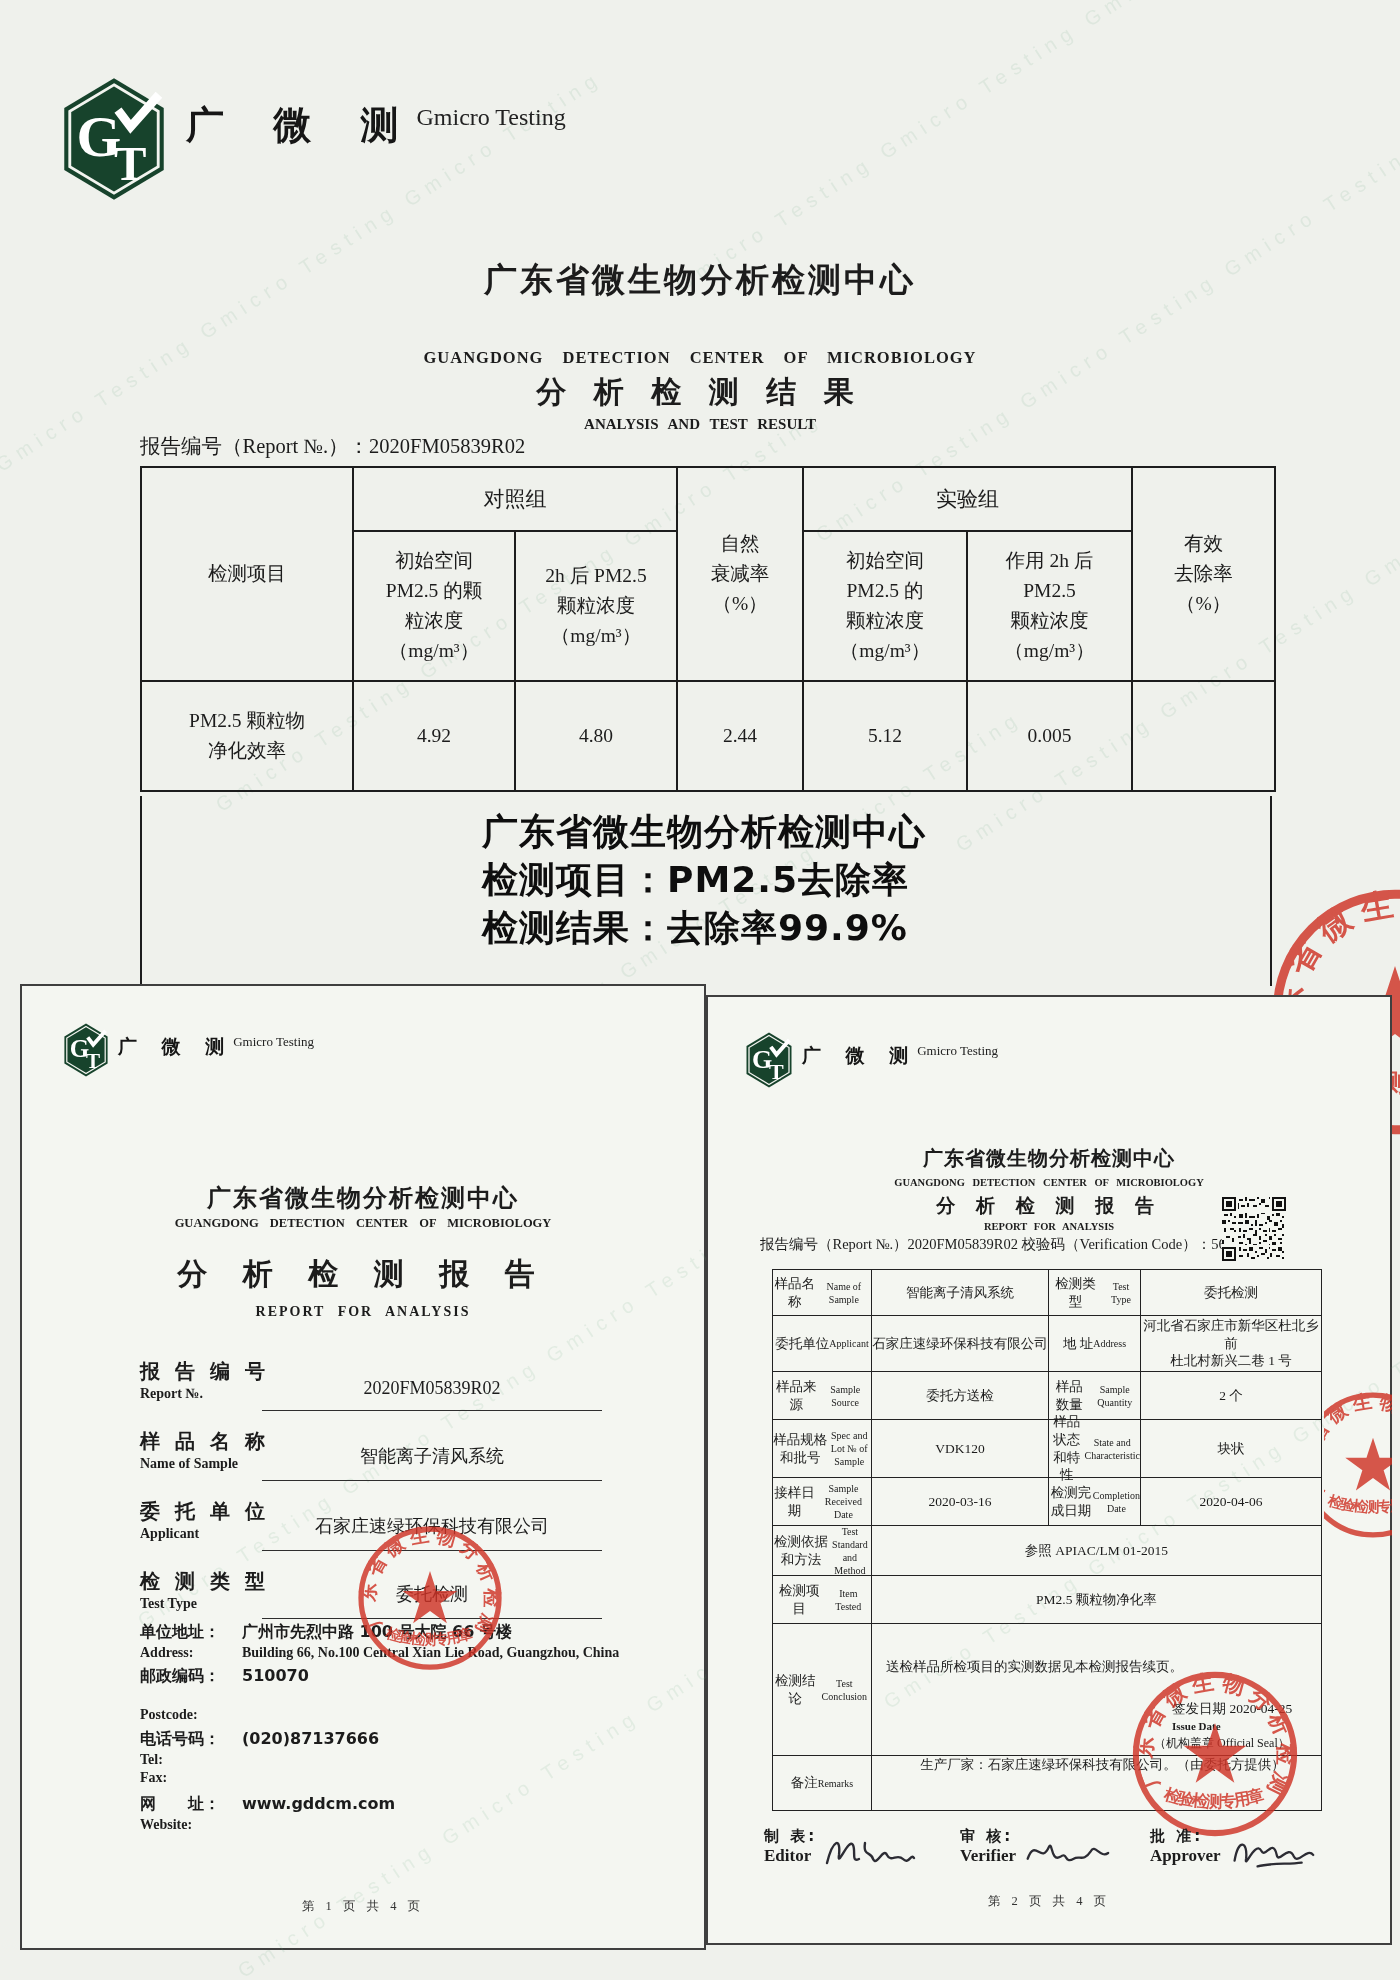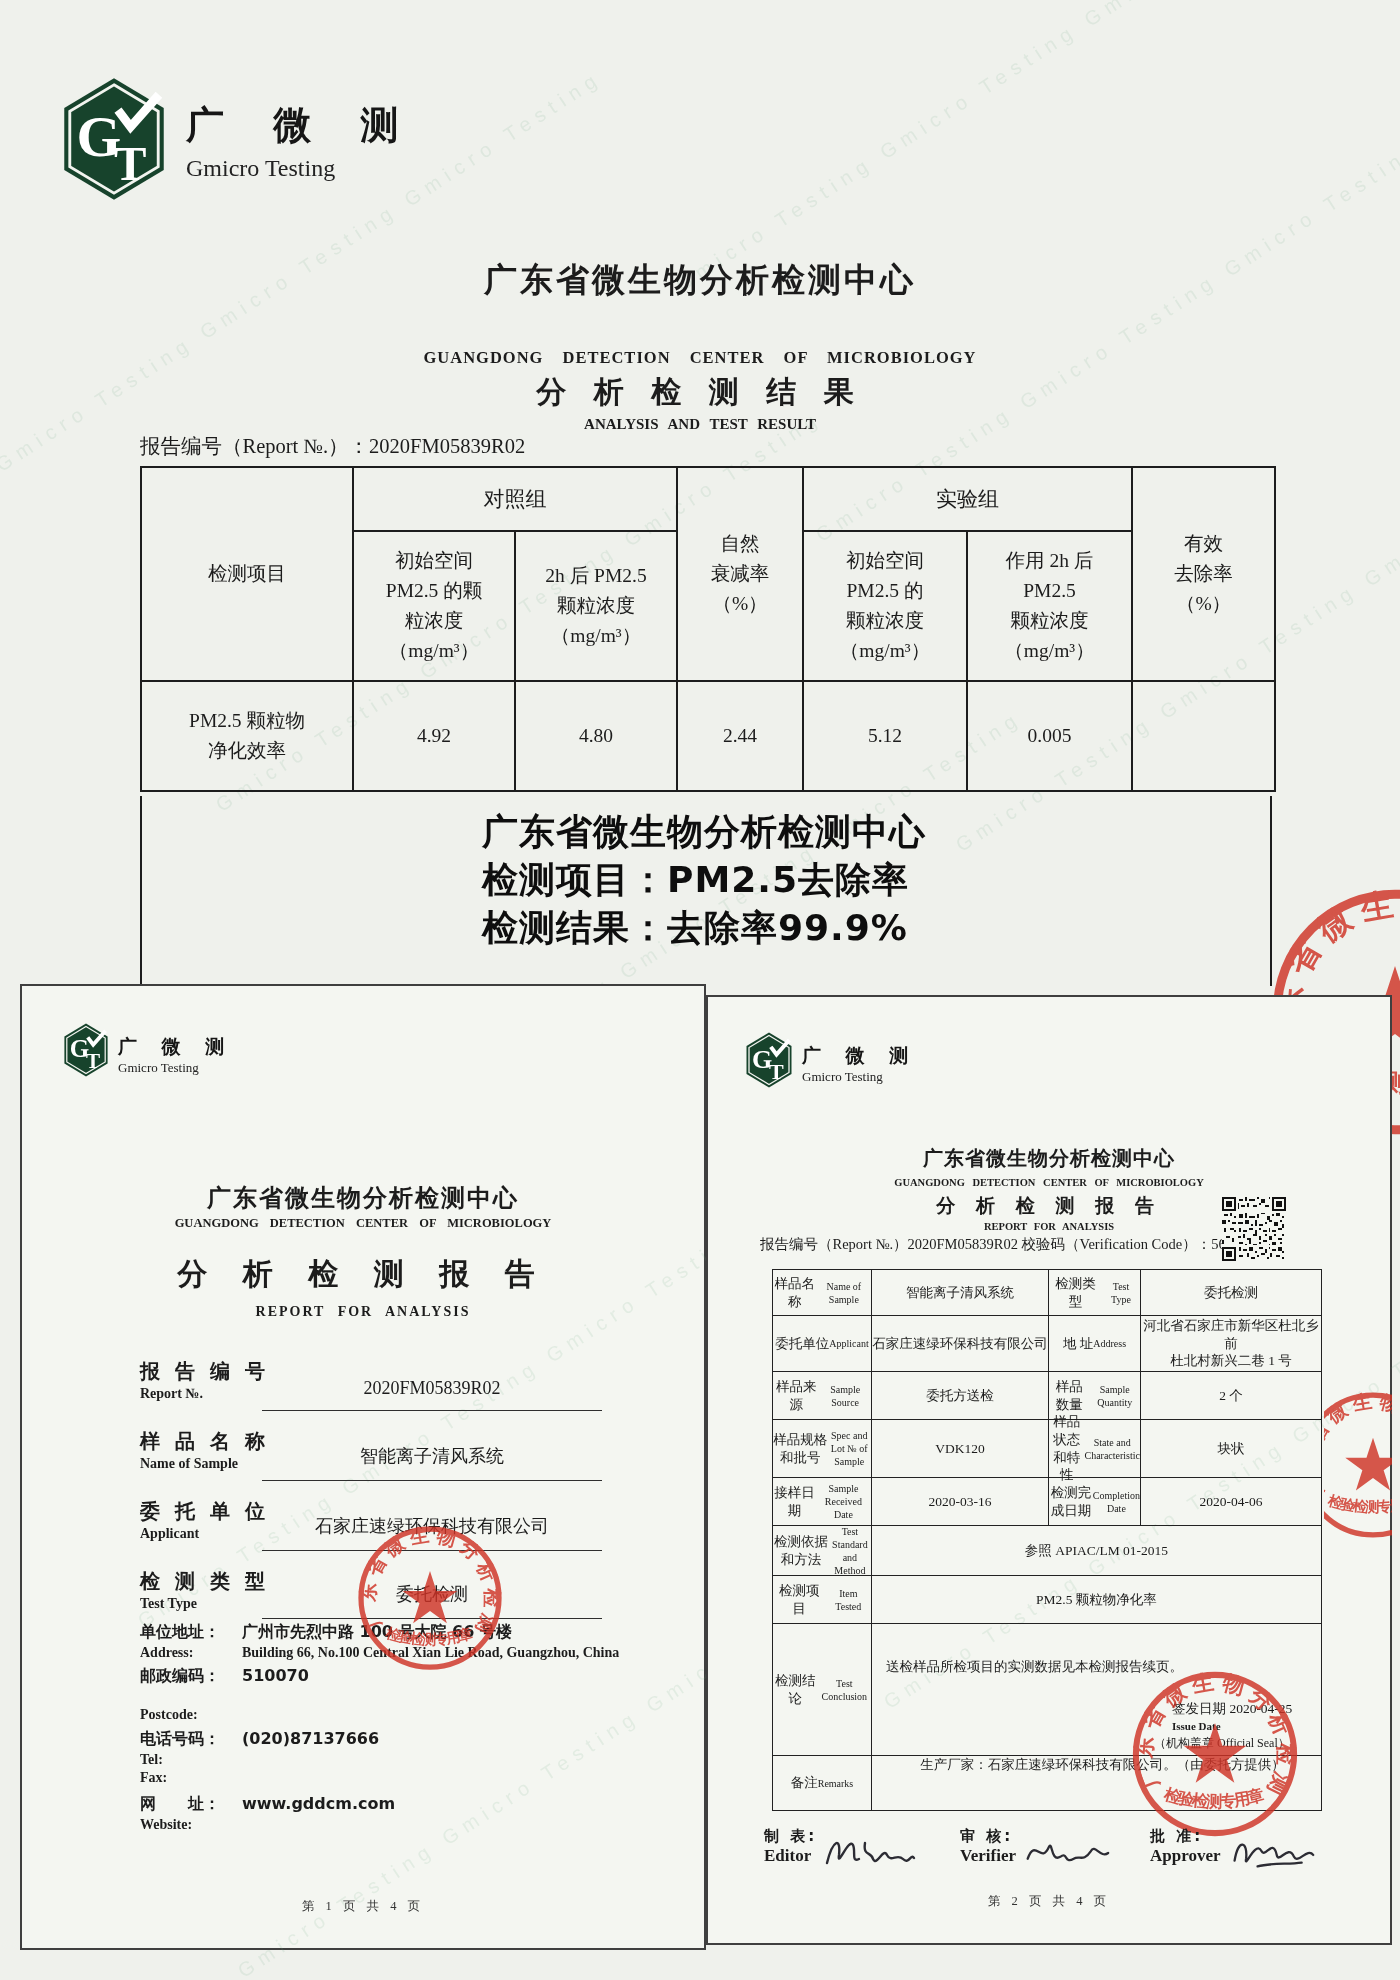--- a/index.html
+++ b/index.html
@@ -3,21 +3,21 @@
 <meta charset="utf-8">
 <style>
   html,body{margin:0;padding:0;}
   body{width:1400px;height:1980px;background:#e9ece7;font-family:"Liberation Serif","DejaVu Serif",serif;color:#1c1c1c;}
   #canvas{position:relative;width:1400px;height:1980px;overflow:hidden;background:#eff1ec;}
   .wm{position:absolute;color:rgba(110,170,135,0.13);font-family:"Liberation Sans",sans-serif;font-size:20px;letter-spacing:7px;white-space:nowrap;transform:rotate(-33deg);pointer-events:none;}
   section{position:absolute;}
   
   #top-doc{left:0;top:0;width:1400px;height:1000px;}
   .logo{position:absolute;display:flex;align-items:flex-start;}
-  .logo-txt{display:flex;flex-direction:column;}
+  .logo-txt{display:flex;flex-direction:row;}
   .logo-zh{font-family:"DejaVu Sans",sans-serif;font-weight:700;color:#161616;}
   .logo-en{font-family:"Liberation Serif",serif;color:#222;}
   .t-center{position:absolute;left:0;width:100%;text-align:center;}
   .main-zh{font-size:33px;font-weight:700;letter-spacing:3px;}
   .main-en{font-size:16.5px;font-weight:700;word-spacing:14px;letter-spacing:1px;}
   .doc-zh{font-size:30px;font-weight:700;letter-spacing:10px;}
   .doc-en{font-size:15px;font-weight:700;word-spacing:6px;}
   #tt-repline{position:absolute;left:140px;top:432px;font-size:20.5px;}
   #tt{position:absolute;left:140px;top:466px;display:grid;grid-template-columns:212px 162px 162px 126px 164px 165px 141px;grid-template-rows:64px 150px 108px;border:2px solid #1d1d1d;}
   .tc{border-right:2px solid #1d1d1d;border-bottom:2px solid #1d1d1d;display:flex;align-items:center;justify-content:center;text-align:center;font-size:19.5px;line-height:1.55;}

